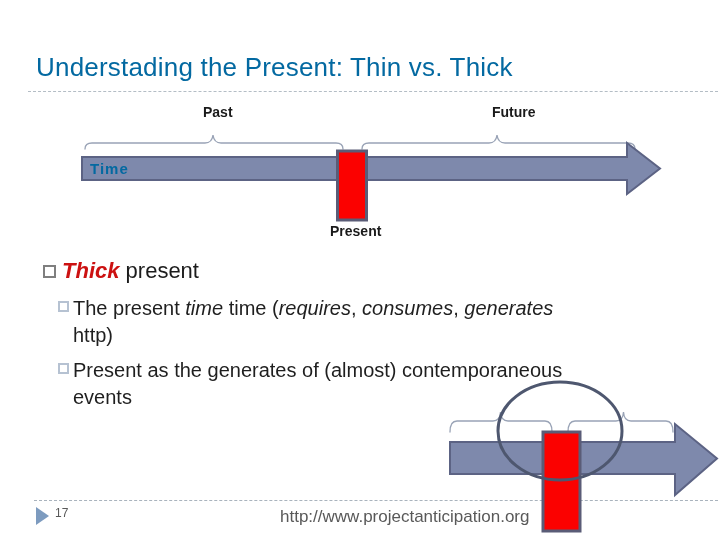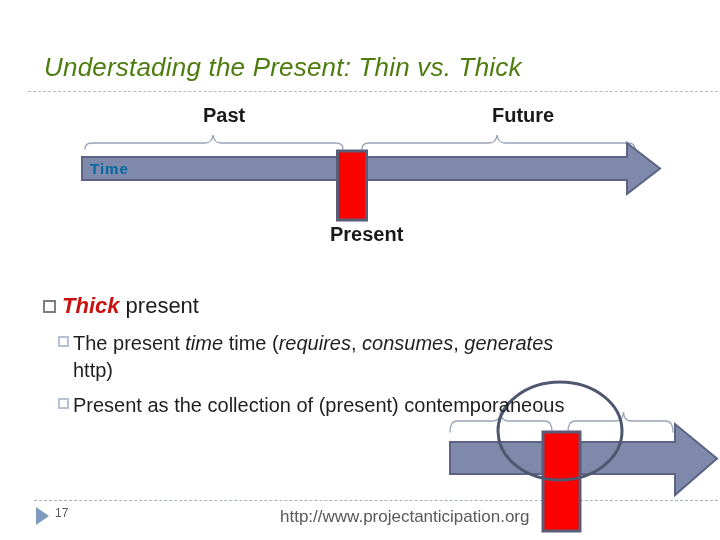--- a/index.html
+++ b/index.html
@@ -2,44 +2,44 @@
 <html><head>
 <meta charset="utf-8">
 <style>
   html,body{margin:0;padding:0;background:#ffffff;}
   #slide{
     position:relative;width:720px;height:540px;background:#ffffff;overflow:hidden;
     font-family:"Liberation Sans", sans-serif;
   }
   
   .title{
-    position:absolute;left:44px;top:52px;width:660px;
-    font-size:26px;color:#4d7c0f;letter-spacing:0.2px;white-space:nowrap;font-style:italic;
+    position:absolute;left:36px;top:52px;width:660px;
+    font-size:26px;color:#0369a1;letter-spacing:0.2px;white-space:nowrap;
   }
   .title-divider{
     position:absolute;left:28px;top:91px;width:690px;height:0;
     border-top:1.5px dashed #b4bdc5;
   }
   
-  .lbl{position:absolute;font-size:20px;font-weight:bold;color:#1a1a1a;white-space:nowrap;}
+  .lbl{position:absolute;font-size:14px;font-weight:bold;color:#1a1a1a;white-space:nowrap;}
   .lbl-past{left:203px;top:104px;}
   .lbl-future{left:492px;top:104px;}
   .lbl-present{left:330px;top:223px;}
   .lbl-time{
     position:absolute;left:90px;top:160px;font-size:15px;font-weight:bold;
     color:#0369a1;letter-spacing:1px;white-space:nowrap;z-index:3;
   }
   .diagram-svg{position:absolute;left:0;top:125px;z-index:1;}
   .mini-svg{position:absolute;left:430px;top:375px;z-index:2;}
   .brace{fill:none;stroke:#99a3b6;stroke-width:1.3;stroke-linecap:round;}
   .arrow{stroke:#5c6384;stroke-width:2;stroke-linejoin:miter;}
   .redrect{stroke:#5a5c77;stroke-width:3;}
   .circle{fill:none;stroke:#4e576f;stroke-width:3;}
   
-  .brow{position:absolute;display:flex;z-index:3;margin-top:35px;}
+  .brow{position:absolute;display:flex;z-index:3;}
   .row-l1{left:43px;top:257px;gap:6px;}
   .row-l2a{left:58px;top:295px;gap:4px;}
   .row-l2b{left:58px;top:357px;gap:4px;}
   .sq1{width:9px;height:9px;border:2px solid #7f7f7f;margin-top:8px;flex:none;}
   .sq2{width:7px;height:7px;border:2px solid #b6c2d2;margin-top:6px;flex:none;}
   .t1{font-size:22px;line-height:27px;color:#1c1c1c;white-space:nowrap;}
   .t2{font-size:20px;line-height:27px;color:#1f1f1f;}
   .t2 .line{white-space:nowrap;}
   .seg-plain{}
   .seg-italic{font-style:italic;}
@@ -86,21 +86,22 @@
     <div class="sq2"></div>
     <div class="t2">
         <div class="line"><span class="seg-plain">The present </span><span class="seg-italic">time</span><span class="seg-plain"> time (</span><span class="seg-italic">requires</span><span class="seg-plain">, </span><span class="seg-italic">consumes</span><span class="seg-plain">, </span><span class="seg-italic">generates</span></div>
         <div class="line"><span class="seg-plain">http)</span></div>
       </div>
   </div>
 
   <div class="brow row-l2b">
     <div class="sq2"></div>
     <div class="t2">
-        <div class="line"><span class="seg-plain">Present as the collection of (present) contemporaneous</span></div>
+        <div class="line"><span class="seg-plain">Present as the generates of (almost) contemporaneous</span></div>
+        <div class="line"><span class="seg-plain">events</span></div>
       </div>
   </div>
 
   <div class="footer-divider"></div>
 
   <svg class="mini-svg" width="290" height="165" viewBox="0 0 290 165">
     <path class="brace" d="M20,57 Q20,46 27,46 L63,46 Q70,46 70.5,37 Q71,46 78,46 L115,46 Q122,46 122,57"></path>
     <path class="brace" d="M138,57 Q138,46 145,46 L186,46 Q193,46 193.5,37 Q194,46 201,46 L236,46 Q243,46 243,57"></path>
     <polygon class="arrow" points="20,67 245,67 245,49 287,83.5 245,120 245,99 20,99" fill="#7e89ac"></polygon>
     <rect class="redrect" x="113" y="57" width="37" height="99" fill="#fb0100"></rect>

